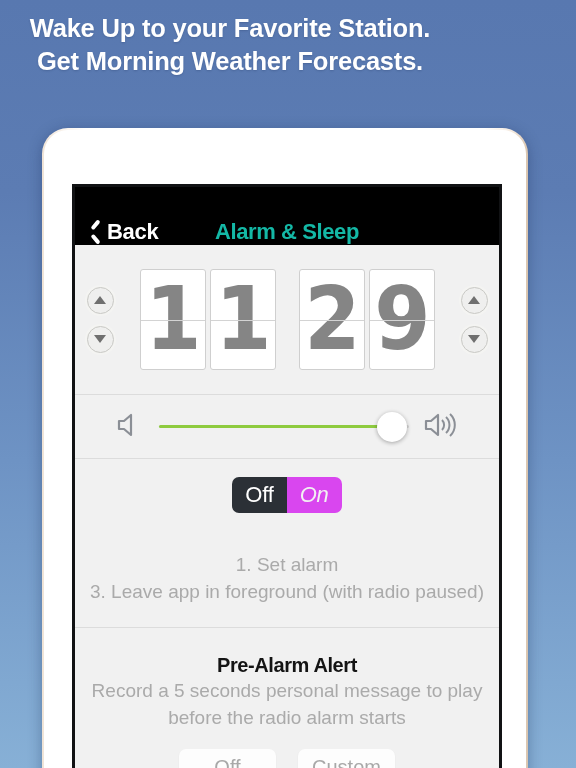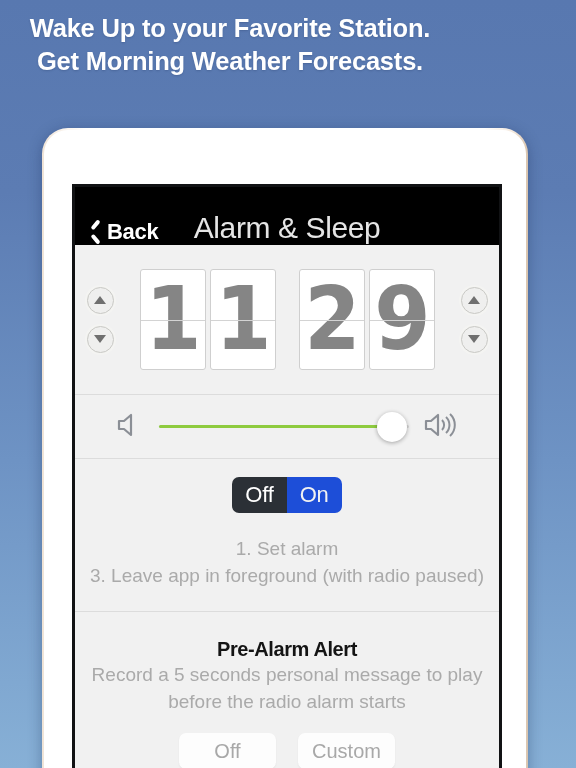--- a/index.html
+++ b/index.html
@@ -57,22 +57,22 @@
     width:13px; height:22px; flex:none; position:relative;
   }
   .chev::before, .chev::after {
     content:""; position:absolute; left:3px; width:11px; height:4px;
     background:#fff; border-radius:2px;
   }
   .chev::before { top:6px; transform:rotate(-50deg); transform-origin:left center; }
   .chev::after  { top:12px; transform:rotate(50deg); transform-origin:left center; }
   .back-label { color:#fff; font-size:22px; font-weight:bold; letter-spacing:-0.3px; }
   .nav-title {
-    width:100%; text-align:center; color:#e5e5e5;
-    font-size:30px; font-weight:normal; letter-spacing:-0.4px;
+    width:100%; text-align:center; color:#14b8a6;
+    font-size:22px; font-weight:bold; letter-spacing:-0.4px;
   }
 
   
   .clock-sec {
     height:150px; position:relative; background:#f1f1f1;
     border-bottom:1px solid #dcdcdc;
   }
   .clock-row {
     position:absolute; top:24px; left:0; width:100%;
     display:flex; align-items:center; justify-content:center; gap:0;
@@ -139,28 +139,29 @@
     height:72px; background:#f1f1f1;
     display:flex; align-items:center; justify-content:center;
   }
   .seg { display:flex; height:36px; }
   .seg div {
     display:flex; align-items:center; justify-content:center;
     font-size:22px; font-weight:normal; padding:0 13px;
     cursor:pointer; letter-spacing:-0.2px;
   }
   .seg .on-state { background:#2b3036; color:#fff; border-radius:7px 0 0 7px; }
-  .seg .off-state { background:#1d4ed8; color:#f2f2f2; border-radius:0 7px 7px 0; }
+  .seg .off-state { background:#d946ef; color:#f2f2f2; border-radius:0 7px 7px 0;font-style:italic; }
 
   
   .instr {
     background:#f1f1f1; text-align:center;
     color:#aaaaaa; font-size:19px; line-height:27px;
     padding:4px 0 22px 0;
     border-bottom:1px solid #dcdcdc;
+    margin-top:16px;
   }
   .instr div { white-space:nowrap; }
 
   
   .prealarm { background:#f1f1f1; text-align:center; padding-top:26px; }
   .pa-title { font-size:20px; font-weight:bold; color:#141414; letter-spacing:-0.4px; }
   .pa-sub {
     margin-top:0; color:#aaaaaa; font-size:19px; line-height:27px;
   }
   .pa-btns { margin-top:18px; display:flex; justify-content:center; gap:22px; }

